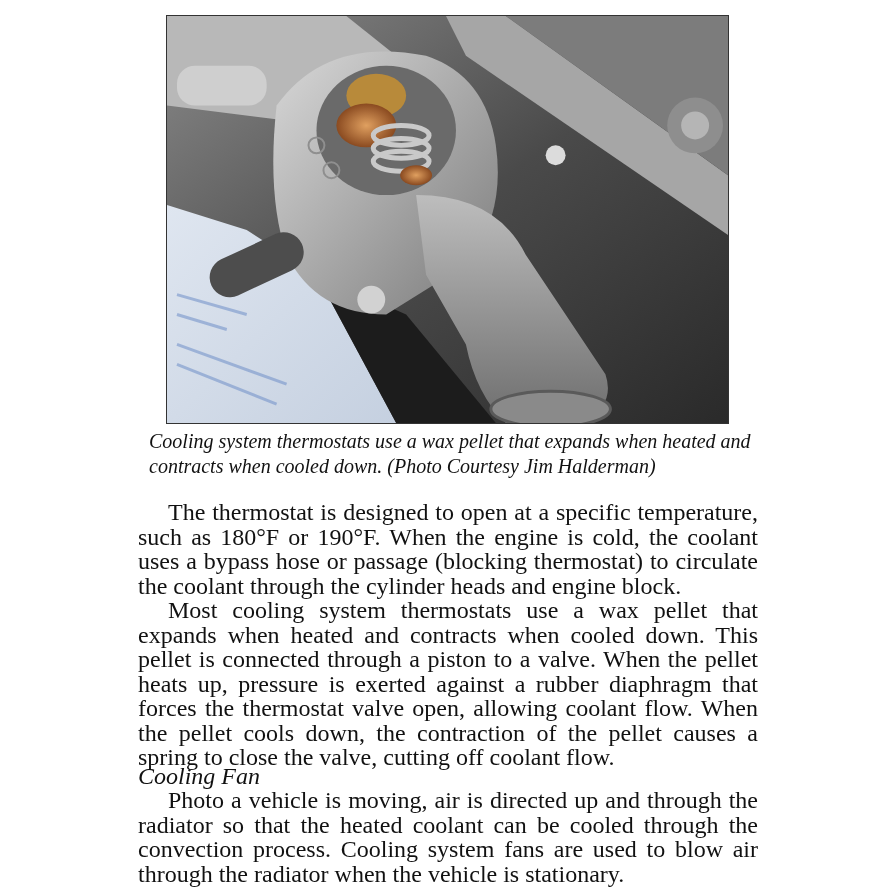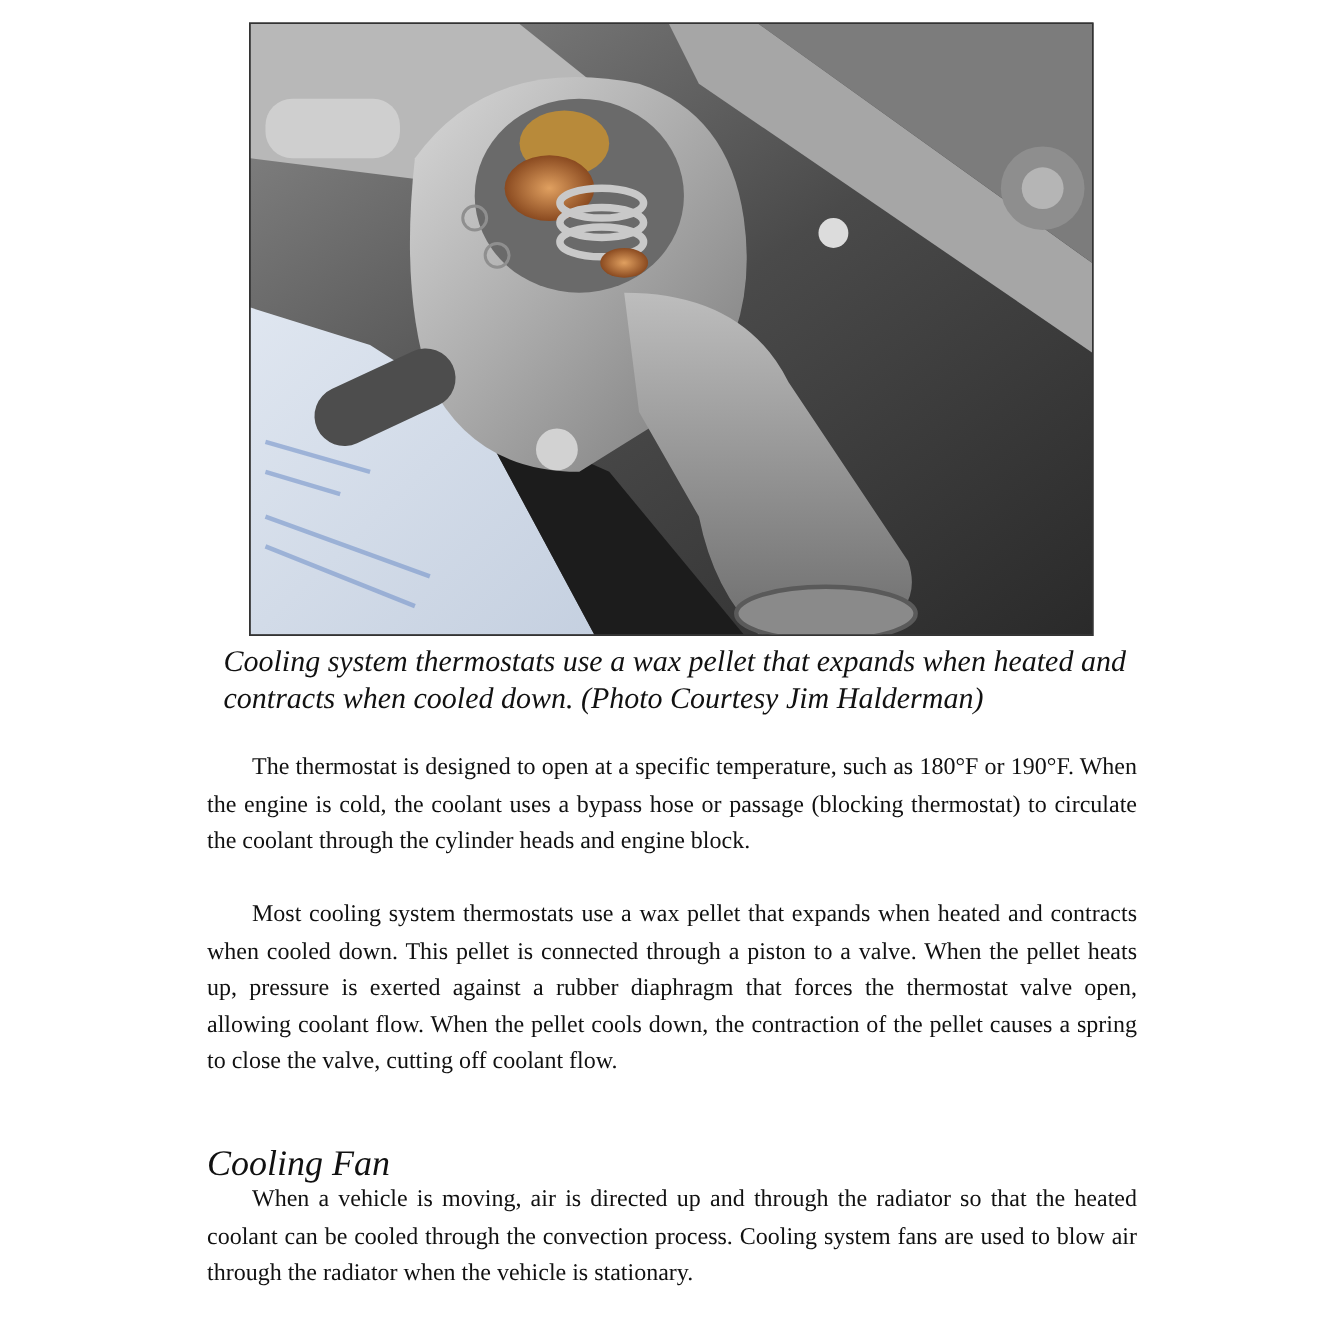--- a/index.html
+++ b/index.html
@@ -38,21 +38,21 @@
       width: 630px;
       font-style: italic;
       font-size: 20px;
       line-height: 24.5px;
       margin: 0;
     }
     .body-text {
       position: absolute;
       left: 138px;
       width: 620px;
-      font-size: 16px;
+      font-size: 24px;
       line-height: 24.5px;
       margin: 0;
       text-align: justify;
     }
     .body-text .para {
       margin: 0;
       text-indent: 30px;
       text-align: justify;
     }
     .body-text .para.last-left {
@@ -152,14 +152,14 @@
   <p class="para last-left">The thermostat is designed to open at a specific temperature, such as 180°F or 190°F. When the engine is cold, the coolant uses a bypass hose or passage (blocking thermostat) to circulate the coolant through the cylinder heads and engine block.</p>
 </div>
 
 <div class="body-text" id="p2">
   <p class="para last-left">Most cooling system thermostats use a wax pellet that expands when heated and contracts when cooled down. This pellet is connected through a piston to a valve. When the pellet heats up, pressure is exerted against a rubber diaphragm that forces the thermostat valve open, allowing coolant flow. When the pellet cools down, the contraction of the pellet causes a spring to close the valve, cutting off coolant flow.</p>
 </div>
 
 <p class="subhead">Cooling Fan</p>
 
 <div class="body-text" id="p3">
-  <p class="para last-left">When a vehicle is moving, air is directed up and through the radiator so that the heated coolant can be cooled through the convection process. Cooling system fans are used to blow air through the radiator when the vehicle is stationary.</p>
+  <p class="para last-left">Photo a vehicle is moving, air is directed up and through the radiator so that the heated coolant can be cooled through the convection process. Cooling system fans are used to blow air through the radiator when the vehicle is stationary.</p>
 </div>
 
 </body></html>

